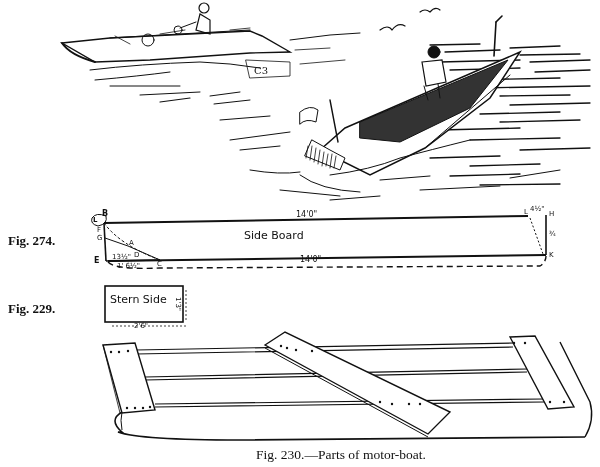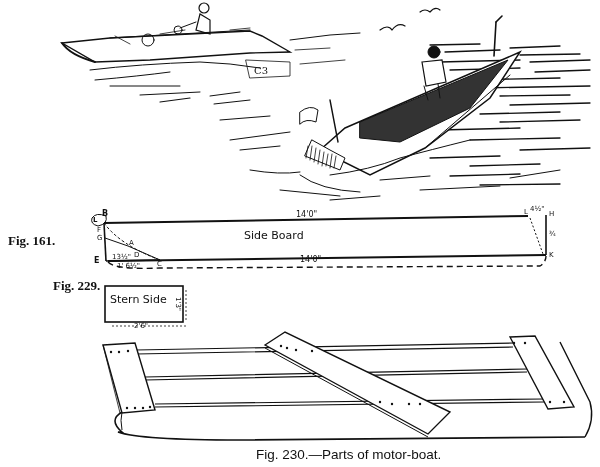--- a/index.html
+++ b/index.html
@@ -1,21 +1,21 @@
 <!DOCTYPE html>
 <html><head>
 <meta charset="utf-8">
 <style>
   html, body { margin:0; padding:0; background:#ffffff; }
   body { width:600px; height:467px; position:relative; overflow:hidden; font-family:"DejaVu Serif", serif; color:#111; }
   .abs { position:absolute; }
   svg { position:absolute; left:0; top:0; }
   .fig-label { font-family:"Liberation Serif", serif; font-weight:bold; font-size:13px; color:#111; }
   .hand { font-family:"DejaVu Sans", sans-serif; color:#111; }
-  .caption { font-family:Liberation Sans, sans-serif; font-size:13.5px; color:#111; }
+  .caption { font-family:Liberation Serif, serif; font-size:13.5px; color:#111; }
   .tiny { font-size:7px; }
   .small { font-size:8px; }
 </style>
 </head>
 <body>
 
 <svg width="600" height="467" viewBox="0 0 600 467">
   <g stroke="#111" fill="none" stroke-linecap="round">
 
     <path d="M62 43 L110 38 L250 31 L262 36 L290 52 L250 53 L150 60 L95 62 Z" stroke-width="1.4" fill="#fff"></path>
@@ -147,21 +147,21 @@
       <circle cx="287" cy="348" r="1.2"></circle>
       <circle cx="296" cy="350" r="1.2"></circle>
       <circle cx="312" cy="351" r="1.2"></circle>
     <circle cx="380" cy="402" r="1.2"></circle>
       <circle cx="392" cy="404" r="1.2"></circle>
       <circle cx="409" cy="404" r="1.2"></circle>
       <circle cx="420" cy="404" r="1.2"></circle>
   </g>
 </svg>
 
-<div class="abs fig-label" style="left:8px; top:233px;">Fig. 161.</div>
+<div class="abs fig-label" style="left:8px; top:233px;">Fig. 274.</div>
 <div class="abs hand" style="left:244px; top:229px; font-size:11px;">Side Board</div>
 <div class="abs hand small" style="left:296px; top:210px;">14'0"</div>
 <div class="abs hand small" style="left:300px; top:255px;">14'0"</div>
 
 <div class="abs hand tiny" style="left:93px; top:216px; font-weight:bold;">L</div>
 <div class="abs hand small" style="left:102px; top:209px; font-weight:bold;">B</div>
 <div class="abs hand tiny" style="left:97px; top:226px;">F</div>
 <div class="abs hand tiny" style="left:97px; top:234px;">G</div>
 <div class="abs hand tiny" style="left:129px; top:239px;">A</div>
 <div class="abs hand small" style="left:94px; top:256px; font-weight:bold;">E</div>
@@ -169,18 +169,18 @@
 <div class="abs hand tiny" style="left:157px; top:260px;">C</div>
 <div class="abs hand tiny" style="left:112px; top:253px;">13½"</div>
 <div class="abs hand tiny" style="left:117px; top:262px;">1' 6½"</div>
 
 <div class="abs hand tiny" style="left:524px; top:208px;">L</div>
 <div class="abs hand tiny" style="left:530px; top:205px;">4½"</div>
 <div class="abs hand tiny" style="left:549px; top:210px;">H</div>
 <div class="abs hand tiny" style="left:549px; top:230px;">¾</div>
 <div class="abs hand tiny" style="left:549px; top:251px;">K</div>
 
-<div class="abs fig-label" style="left:8px; top:278px;margin-left:45px;">Fig. 229.</div>
+<div class="abs fig-label" style="left:8px; top:301px;">Fig. 229.</div>
 <div class="abs hand" style="left:110px; top:293px; font-size:11px;">Stern Side</div>
 <div class="abs hand tiny" style="left:134px; top:322px;">2'6"</div>
 <div class="abs hand tiny" style="left:182px; top:297px; transform:rotate(90deg); transform-origin:left top;">1'3"</div>
 
 <div class="abs caption" style="left:256px; top:447px;">Fig. 230.—Parts of motor-boat.</div>
 
 </body></html>

